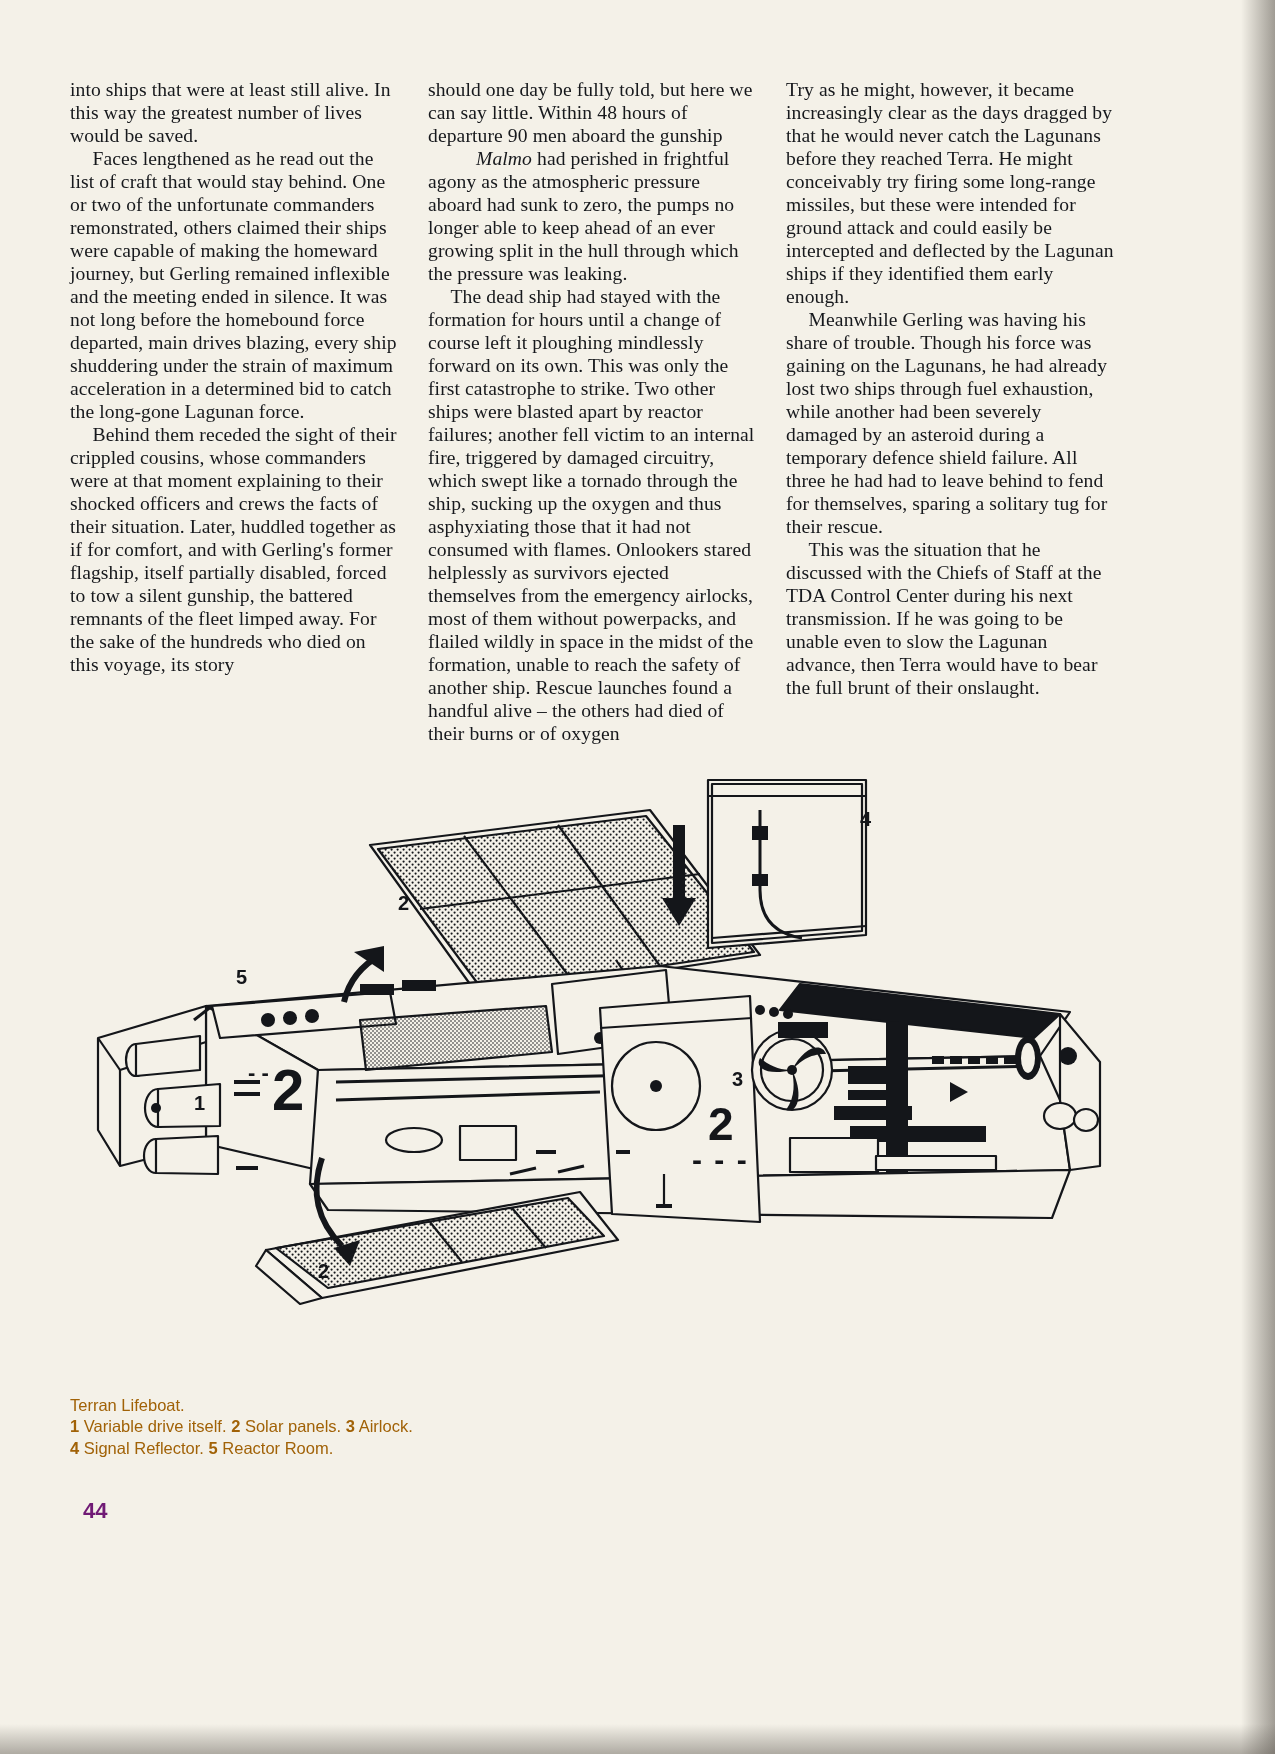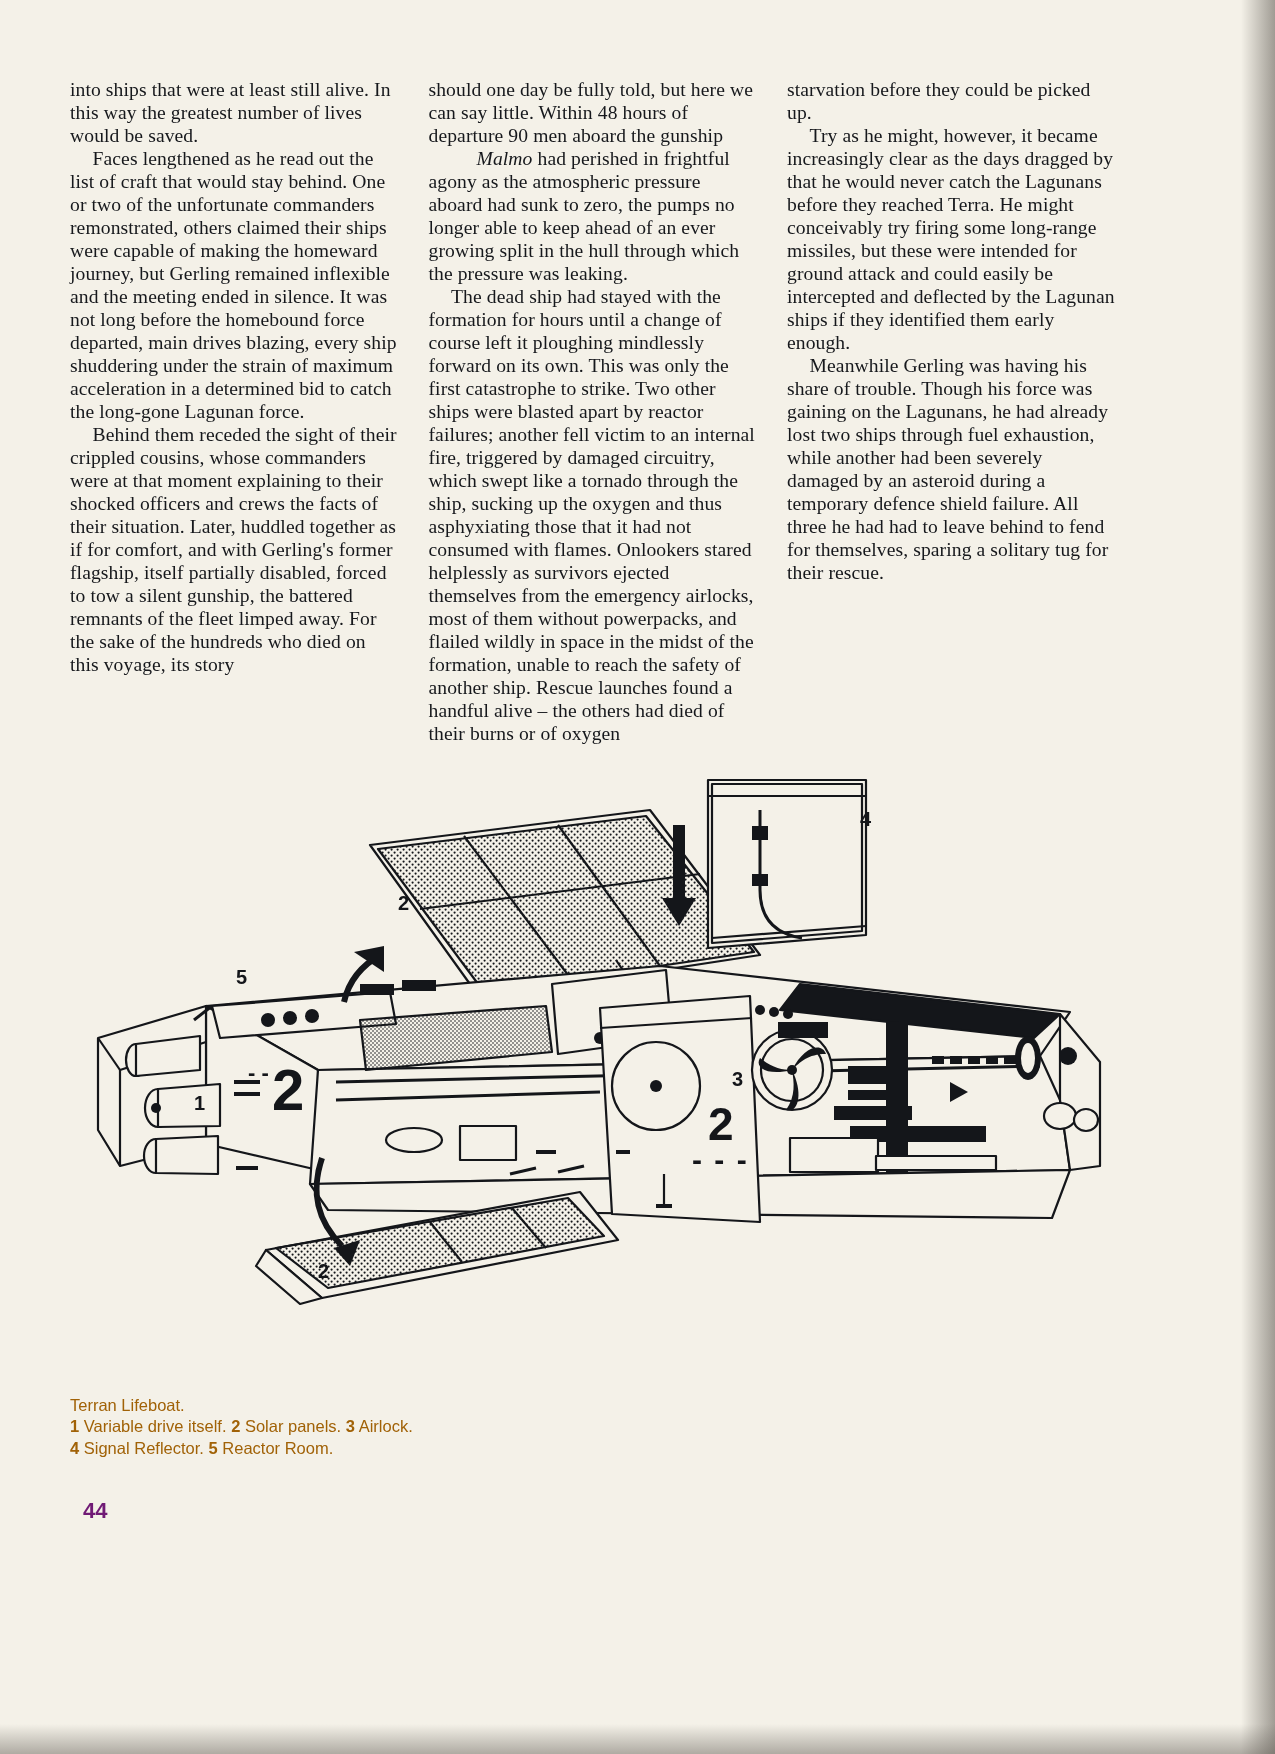--- a/index.html
+++ b/index.html
@@ -35,21 +35,20 @@
     z-index: 5;
   }
 
   .columns {
     position: absolute;
     top: 78px;
     left: 70px;
     width: 1045px;
     display: flex;
     gap: 30px;
-    justify-content: space-between;
   }
   .col {
     width: 328px;
   }
   .col p {
     margin: 0;
     font-size: 19.6px;
     line-height: 1.175;
     text-align: left;
     letter-spacing: 0.005em;
@@ -107,23 +106,23 @@
       <p>Faces lengthened as he read out the list of craft that would stay behind. One or two of the unfortunate commanders remonstrated, others claimed their ships were capable of making the homeward journey, but Gerling remained inflexible and the meeting ended in silence. It was not long before the homebound force departed, main drives blazing, every ship shuddering under the strain of maximum acceleration in a determined bid to catch the long-gone Lagunan force.</p>
       <p>Behind them receded the sight of their crippled cousins, whose commanders were at that moment explaining to their shocked officers and crews the facts of their situation. Later, huddled together as if for comfort, and with Gerling's former flagship, itself partially disabled, forced to tow a silent gunship, the battered remnants of the fleet limped away. For the sake of the hundreds who died on this voyage, its story</p>
     </div>
 
     <div class="col">
       <p>should one day be fully told, but here we can say little. Within 48 hours of departure 90 men aboard the gunship <em>Malmo</em> had perished in frightful agony as the atmospheric pressure aboard had sunk to zero, the pumps no longer able to keep ahead of an ever growing split in the hull through which the pressure was leaking.</p>
       <p>The dead ship had stayed with the formation for hours until a change of course left it ploughing mindlessly forward on its own. This was only the first catastrophe to strike. Two other ships were blasted apart by reactor failures; another fell victim to an internal fire, triggered by damaged circuitry, which swept like a tornado through the ship, sucking up the oxygen and thus asphyxiating those that it had not consumed with flames. Onlookers stared helplessly as survivors ejected themselves from the emergency airlocks, most of them without powerpacks, and flailed wildly in space in the midst of the formation, unable to reach the safety of another ship. Rescue launches found a handful alive – the others had died of their burns or of oxygen</p>
     </div>
 
     <div class="col">
-      <p>starvation before they could be picked up.</p>
       <p>Try as he might, however, it became increasingly clear as the days dragged by that he would never catch the Lagunans before they reached Terra. He might conceivably try firing some long-range missiles, but these were intended for ground attack and could easily be intercepted and deflected by the Lagunan ships if they identified them early enough.</p>
       <p>Meanwhile Gerling was having his share of trouble. Though his force was gaining on the Lagunans, he had already lost two ships through fuel exhaustion, while another had been severely damaged by an asteroid during a temporary defence shield failure. All three he had had to leave behind to fend for themselves, sparing a solitary tug for their rescue.</p>
+      <p>This was the situation that he discussed with the Chiefs of Staff at the TDA Control Center during his next transmission. If he was going to be unable even to slow the Lagunan advance, then Terra would have to bear the full brunt of their onslaught.</p>
     </div>
 
   </div>
 
   <div class="figure">
     <svg viewBox="0 0 1060 560" xmlns="http://www.w3.org/2000/svg">
       <defs>
         <pattern id="dots" width="6" height="6" patternUnits="userSpaceOnUse">
           <circle cx="1.6" cy="1.6" r="1.1" fill="#14161a"></circle>
           <circle cx="4.6" cy="4.6" r="1.1" fill="#14161a"></circle>

